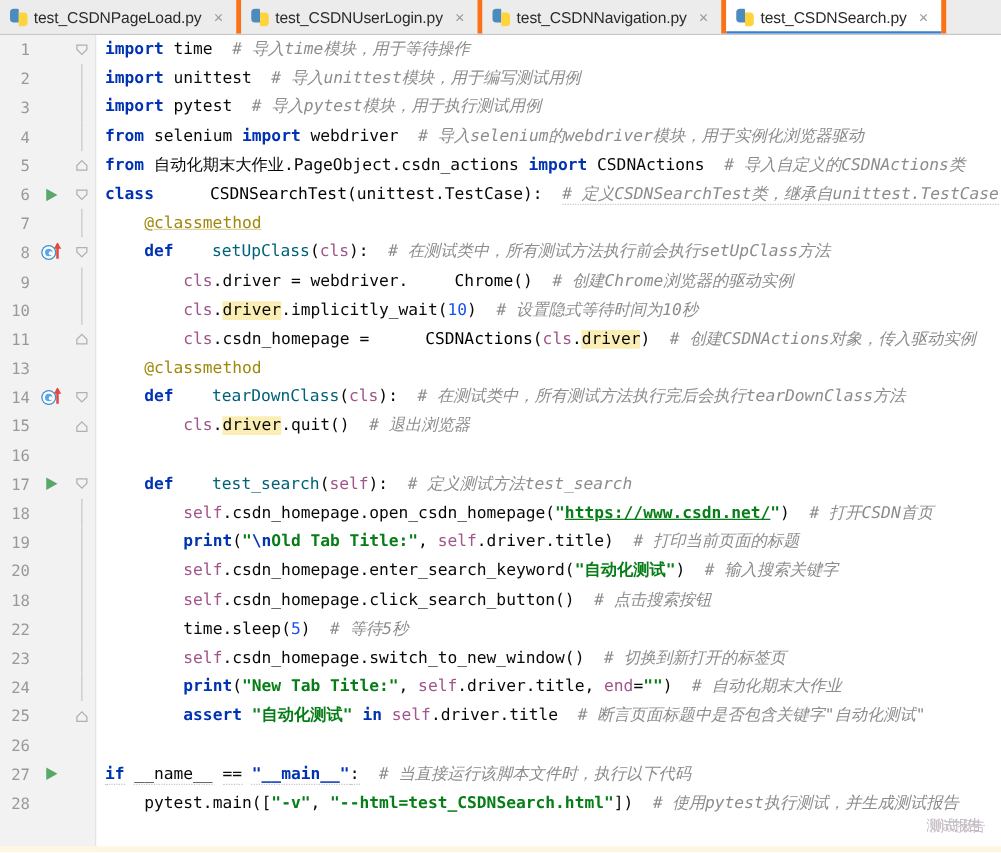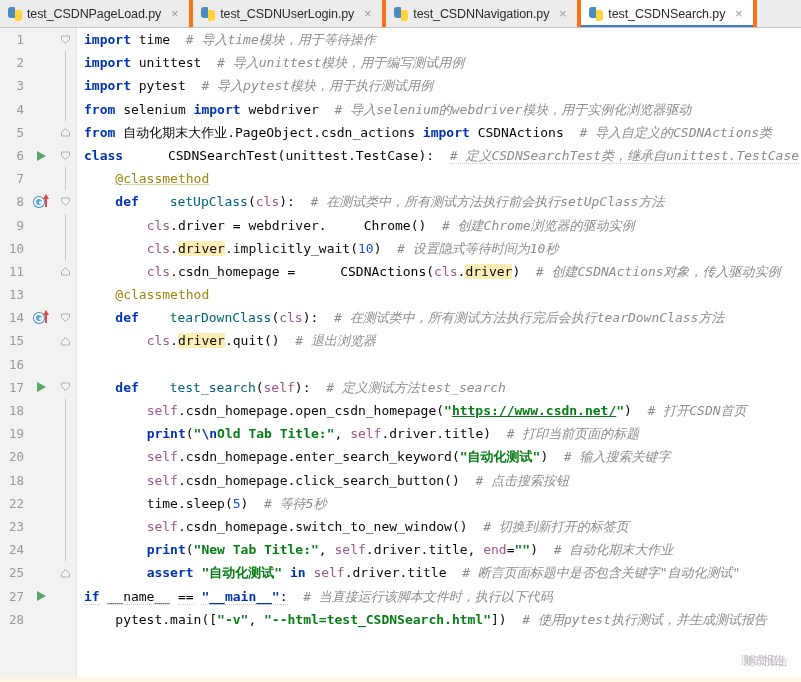--- a/index.html
+++ b/index.html
@@ -550,20 +550,26 @@
       <div class="gutter-fold">
         <span class="fold">
             <svg width="11" height="11" viewBox="0 0 11 11">
               <path d="M5.5 2 L9.5 6 V9.5 H1.5 V6 Z" fill="none" stroke="#b0b0b0" stroke-width="1"></path>
             </svg>
           </span>
       </div>
       <div class="codecell">        <span class="kw">assert</span> <span class="str">"自动化测试"</span> <span class="kw">in</span> <span class="self">self</span>.<span class="ident">driver</span>.<span class="ident">title</span>  <span class="cmt"># 断言页面标题中是否包含关键字"自动化测试"</span></div>
     </div>
 
+    <div class="row">
+      <div class="gutter-num">26</div>
+      <div class="gutter-icons"></div>
+      <div class="gutter-fold"></div>
+      <div class="codecell"></div>
+    </div>
 
     <div class="row">
       <div class="gutter-num">27</div>
       <div class="gutter-icons">
         <span class="run-tri"></span>
       </div>
       <div class="gutter-fold"></div>
       <div class="codecell"><span class="kw wavy">if</span> <span class="ident wavy">__name__</span> <span class="wavy">==</span> <span class="kw wavy">"__main__"</span><span class="wavy">:</span>  <span class="cmt"># 当直接运行该脚本文件时，执行以下代码</span></div>
     </div>
 

